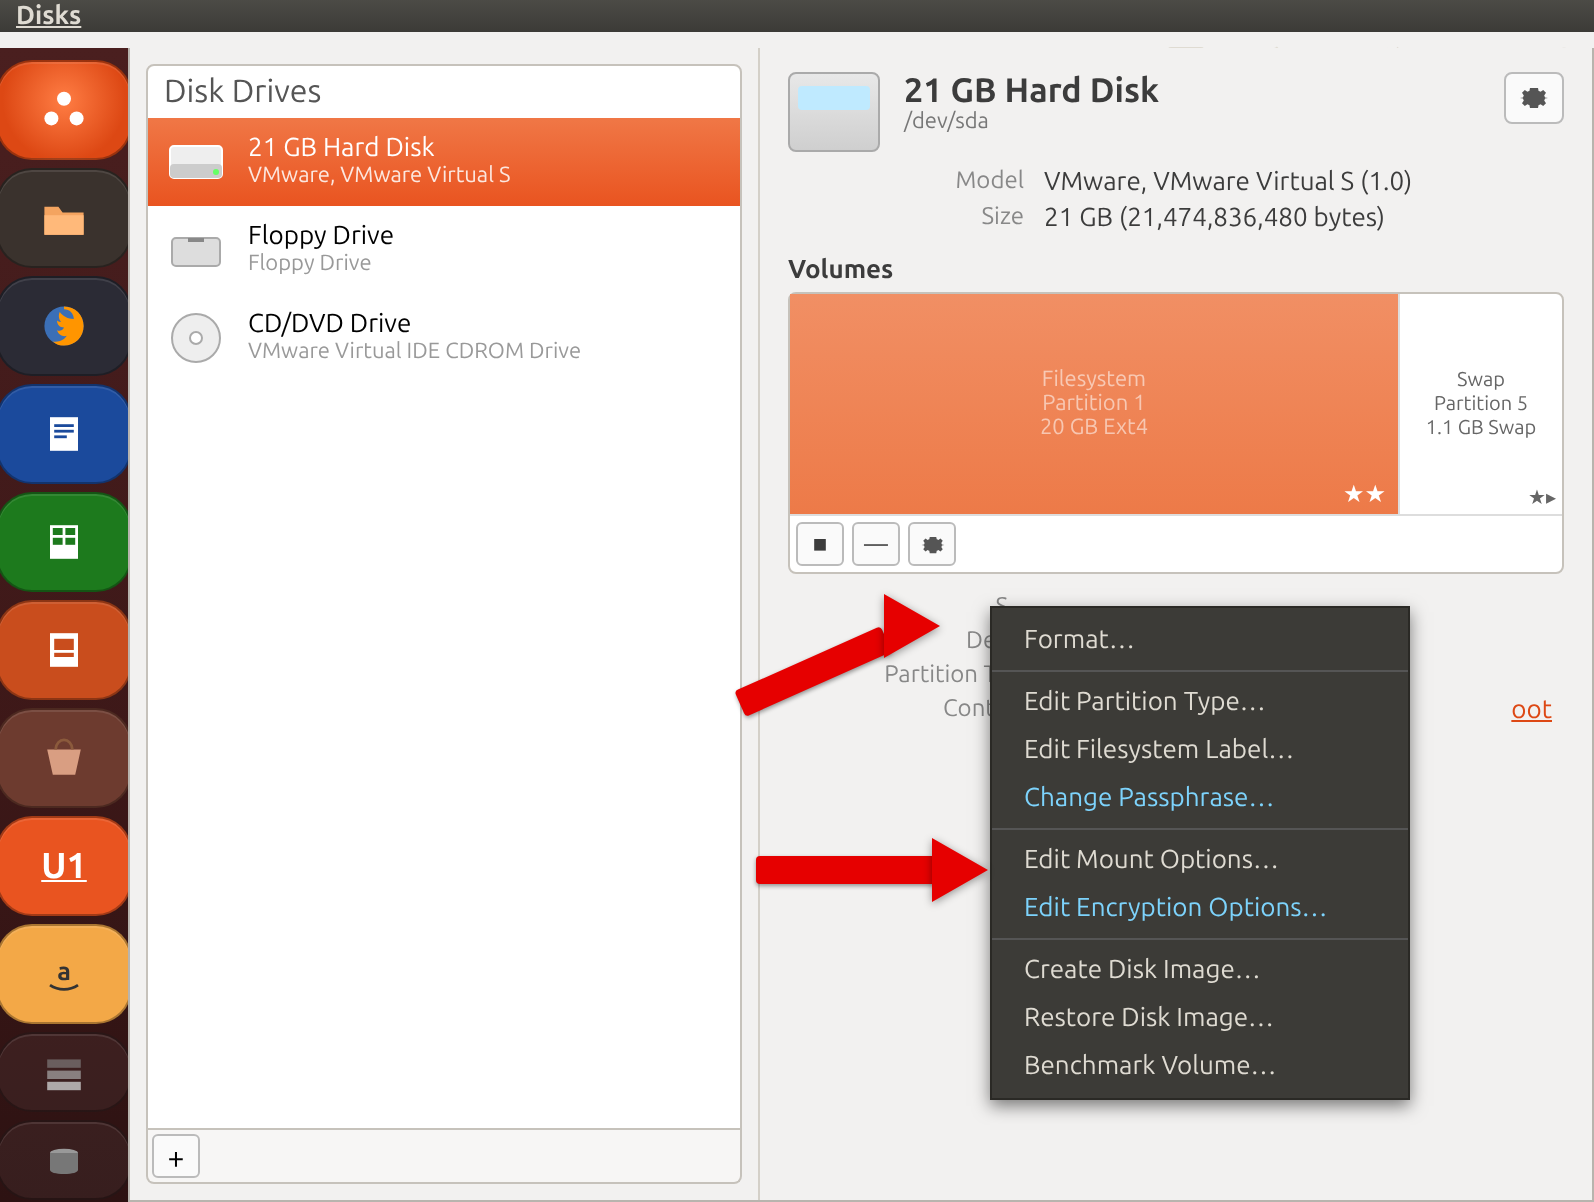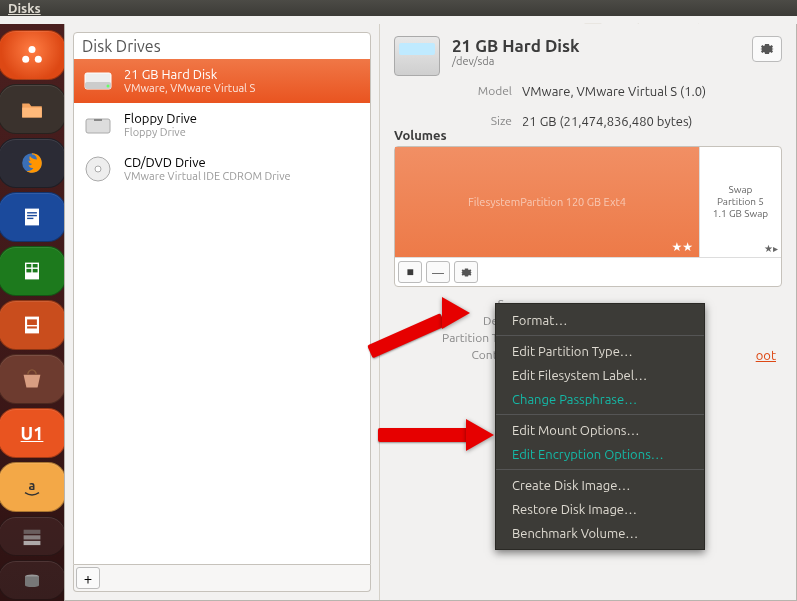--- a/index.html
+++ b/index.html
@@ -41,43 +41,43 @@
 .add-btn { width: 24px; height: 22px; border: 1px solid #bbb; background: #fafafa; border-radius: 3px; font-size: 15px; line-height: 1; display:flex; align-items:center; justify-content:center; }
 
 .right-pane { flex: 1; padding: 12px 14px; position: relative; font-size: 13px; color: #3c3c3c; }
 .disk-header { display: flex; gap: 12px; align-items: flex-start; margin-bottom: 8px; }
 .disk-icon { width: 46px; height: 40px; background: linear-gradient(#e8e8e8,#cfcfcf); border:1px solid #aaa; border-radius:4px; flex-shrink:0; position:relative; }
 .disk-icon::after{content:"";position:absolute;left:4px;right:4px;top:6px;height:12px;background:#bfeaff;border-radius:2px;}
 .disk-title { font-size: 17px; font-weight: bold; }
 .disk-path { font-size: 11px; color: #777; }
 .gear-top { position: absolute; right: 14px; top: 12px; width: 30px; height: 26px; border:1px solid #bbb; border-radius:4px; background:#fafafa; display:flex;align-items:center;justify-content:center; }
 
-.info-grid { display: grid; grid-template-columns: 60px 1fr; gap: 16px 10px; margin: 6px 0 0 58px; }
+.info-grid { display: grid; grid-template-columns: 60px 1fr; gap: 4px 10px; margin: 6px 0 12px 58px; }
 .info-label { text-align: right; color: #888; font-size: 12px; }
 
 .section-head { font-weight: bold; margin-bottom: 4px; }
 .volumes-box { border: 1px solid #c6c2bb; background: #fff; border-radius: 4px; }
 .partitions { display: flex; height: 110px; }
-.part-main { flex: 1; background: linear-gradient(#f18f64,#ed7a48); color: rgba(255,255,255,0.55); font-size: 11px; display:flex; align-items:center; justify-content:center; position:relative; }
+.part-main { flex: 1; background: linear-gradient(#f18f64,#ed7a48); color: rgba(255,255,255,0.55); font-size: 11px; display:flex; flex-direction:column; align-items:center; justify-content:center; position:relative; }
 .part-stars { position:absolute; right:6px; bottom:3px; color:#fff; font-size:12px; }
 .part-side { width: 82px; display:flex; flex-direction:column; border-left:1px solid #ddd; }
 .part-cell { flex:1; font-size:10px; color:#666; text-align:center; padding:4px 2px; display:flex; flex-direction:column; justify-content:center; line-height:1.2; position:relative; }
 .part-cell + .part-cell { border-top:1px solid #ddd; }
 .part-cell .mini-star{position:absolute;right:3px;bottom:2px;font-size:10px;}
 .vol-toolbar { border-top:1px solid #ddd; padding:3px; display:flex; gap:4px; }
 .vol-btn { width:24px; height:22px; border:1px solid #bbb; background:#fafafa; border-radius:3px; display:flex;align-items:center;justify-content:center; font-size:12px; }
 
 .details-grid { display:grid; grid-template-columns: 110px 1fr; gap:4px 10px; margin-top:10px; }
 .details-grid .dl { text-align:right; color:#888; font-size:12px; }
 .link { color:#dd4814; text-decoration: underline; }
 
 
 .context-menu { position:absolute; left:495px; top:303px; width:210px; background:#3c3b37; color:#dfdbd2; border:1px solid #2a2925; box-shadow:0 3px 8px rgba(0,0,0,0.5); font-size:13px; padding:4px 0; z-index:50; }
 .context-menu .mi { padding:5px 16px; cursor:default; }
-.context-menu .mi.disabled { color:#14b8a6; }
+.context-menu .mi.disabled { color:#7dd3fc; }
 .context-menu .sep { height:1px; background:#555; margin:3px 0; }
 
 
 .arrow { position:absolute; z-index:60; pointer-events:none; }
 .arrow-body { background:#e60000; height:14px; border-radius:2px; position:absolute; box-shadow:0 1px 2px rgba(0,0,0,0.4);}
 .arrow-head { position:absolute; width:0;height:0; border-top:16px solid transparent; border-bottom:16px solid transparent; border-left:28px solid #e60000; filter:drop-shadow(0 1px 2px rgba(0,0,0,0.4));}
 </style>
 </head>
 <body>
 

